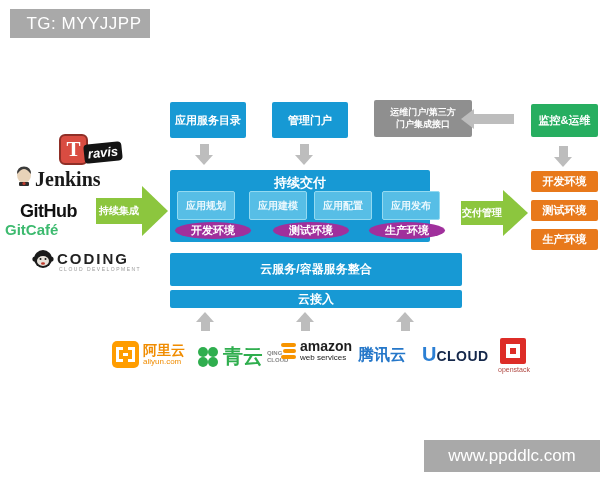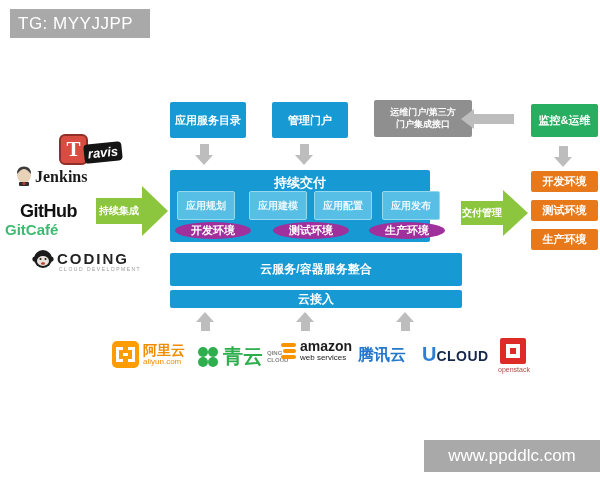--- a/index.html
+++ b/index.html
@@ -4,21 +4,21 @@
 <style>
   * { margin:0; padding:0; box-sizing:border-box; }
   html,body { background:#fff; }
   .stage {
     position:relative; width:600px; height:480px; background:#ffffff;
     font-family:"Liberation Sans", sans-serif; overflow:hidden;
   }
   .abs { position:absolute; }
 
   
-  .badge { background:#a9a9a9; color:#fff; }
+  .badge { background:#a9a9a9; color:#fff;text-align:center; }
   .badge.header { left:10px; top:9px; width:140px; height:29px; font-size:17px; line-height:29px; padding-left:8px; letter-spacing:0.5px; }
   .badge.watermark { left:424px; top:440px; width:176px; height:32px; font-size:17px; line-height:32px; text-align:center; }
 
   
   .bluebox { background:#1799d4; color:#fff; text-align:center; font-weight:bold; border-radius:2px; }
   .graybox { background:#8f8f8f; color:#fff; text-align:center; font-weight:bold; border-radius:2px; }
   .greenbox { background:#27ae60; color:#fff; text-align:center; font-weight:bold; border-radius:2px; }
   .orangebox { background:#e8791b; color:#fff; text-align:center; font-weight:bold; border-radius:2px; }
 
   .topbox { height:36px; width:76px; font-size:11px; line-height:36px; top:102px; }
@@ -48,21 +48,21 @@
   .green-arrow .body { position:absolute; left:0; background:#8cc63e; color:#fff; font-weight:bold; text-align:center; }
   .green-arrow .head { position:absolute; width:0; height:0; }
   .ga-left .body { top:12px; width:46px; height:26px; font-size:10px; line-height:26px; }
   .ga-left .head { left:46px; top:0; border-top:25px solid transparent; border-bottom:25px solid transparent; border-left:26px solid #8cc63e; }
   .ga-right .body { top:11px; width:42px; height:24px; font-size:10px; line-height:24px; }
   .ga-right .head { left:42px; top:0; border-top:23px solid transparent; border-bottom:23px solid transparent; border-left:25px solid #8cc63e; }
 
   
   .travis-icon { left:59px; top:134px; width:29px; height:31px; background:#d94c41; border:2px solid #8f2f27; border-radius:6px; color:#fff; font-family:"Liberation Serif", serif; font-weight:bold; font-size:21px; text-align:center; line-height:27px; }
   .travis-banner { left:84px; top:143px; width:38px; height:19px; background:#141414; border-radius:4px; color:#fff; font-style:italic; font-weight:bold; font-size:13px; text-align:center; line-height:19px; transform:rotate(-6deg); }
-  .jenkins-label { left:35px; top:168px; font-family:"Liberation Serif", serif; font-weight:bold; font-size:16px; color:#1a1a1a; }
+  .jenkins-label { left:35px; top:168px; font-family:"Liberation Serif", serif; font-weight:bold; font-size:20px; color:#1a1a1a; }
   .github-label { left:20px; top:201px; font-weight:bold; font-size:18px; color:#111; letter-spacing:-0.5px; }
   .gitcafe-label { left:5px; top:221px; font-weight:bold; font-size:15px; color:#3dba6f;text-align:right; }
   .coding-label { left:57px; top:250px; font-weight:bold; font-size:15px; color:#222; letter-spacing:2px; }
   .coding-sub { left:59px; top:266px; font-size:5px; color:#9a9a9a; letter-spacing:1.5px; }
 
   
   .logo-row-item { display:flex; align-items:center; gap:4px; }
   .ali-icon { position:relative; width:27px; height:27px; background:#ff9d00; border-radius:5px; }
   .ali-icon .br-l { position:absolute; left:4px; top:6px; width:7px; height:15px; border-left:3px solid #fff; border-top:3px solid #fff; border-bottom:3px solid #fff; }
   .ali-icon .br-r { position:absolute; right:4px; top:6px; width:7px; height:15px; border-right:3px solid #fff; border-top:3px solid #fff; border-bottom:3px solid #fff; }

